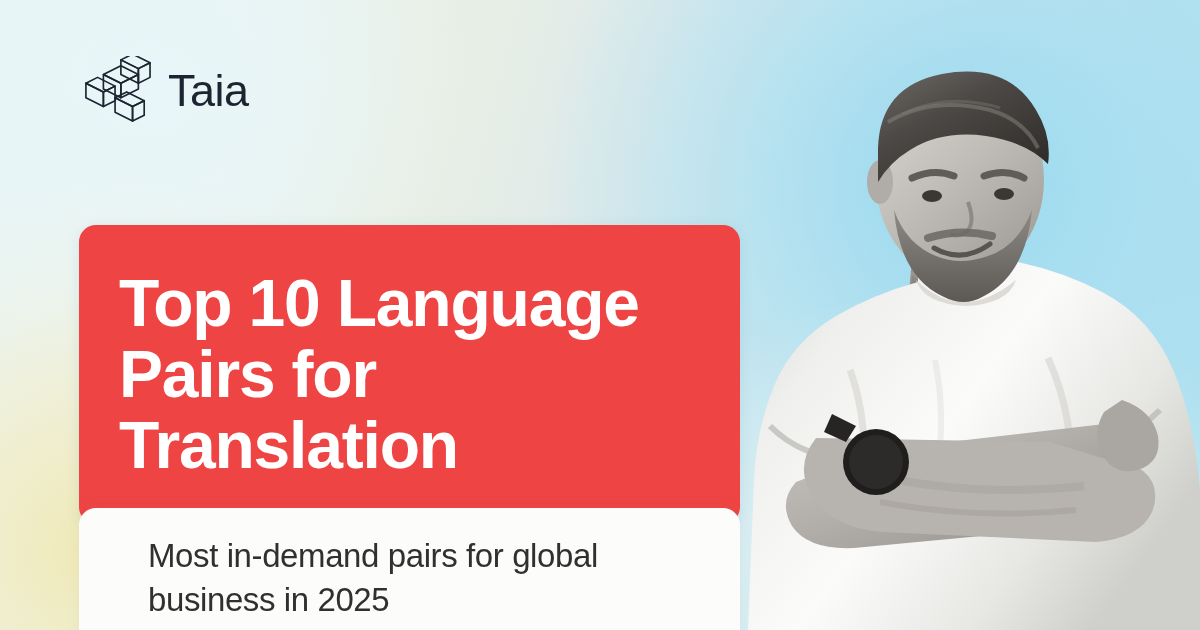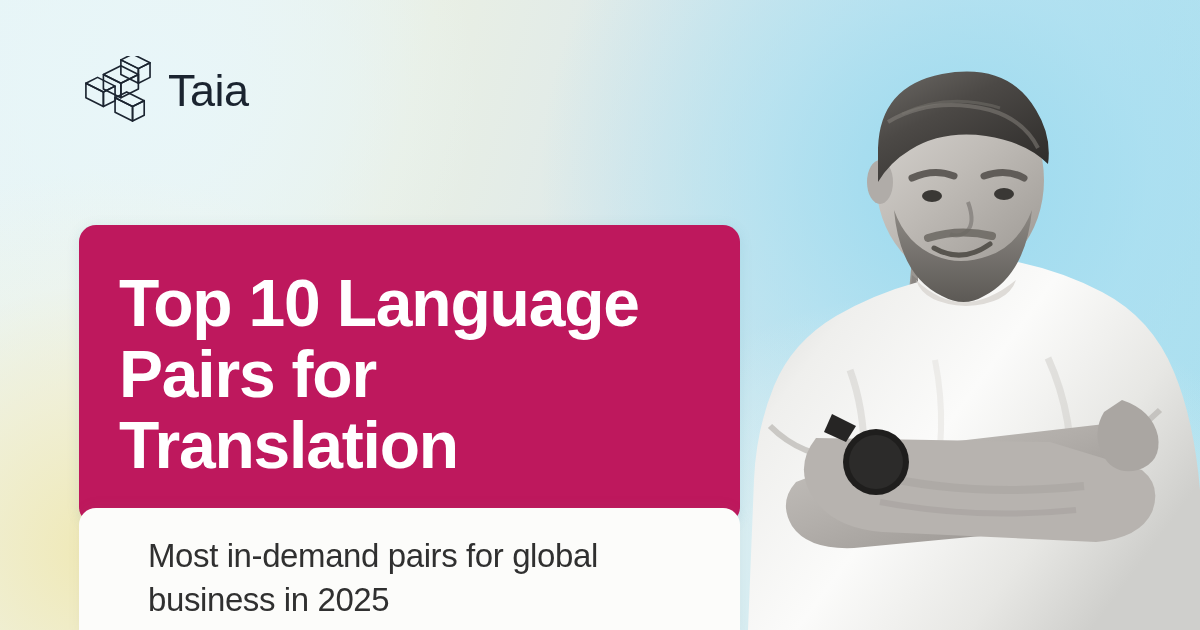--- a/index.html
+++ b/index.html
@@ -92,21 +92,21 @@
     width:470px; height:560px;
     z-index:3;
   }
   .person svg{ display:block; width:100%; height:100%; }
 
   
   .title-card{
     position:absolute;
     left:79px; top:225px;
     width:661px; height:299px;
-    background:#be185d;
+    background:#ef4444;
     border-radius:17px;
     z-index:5;
     display:flex; align-items:center;
     box-shadow:0 2px 14px rgba(20,120,145,.10);
   }
   .title-text{
     color:#ffffff;
     font-size:66px;
     font-weight:700;
     line-height:1.08;

